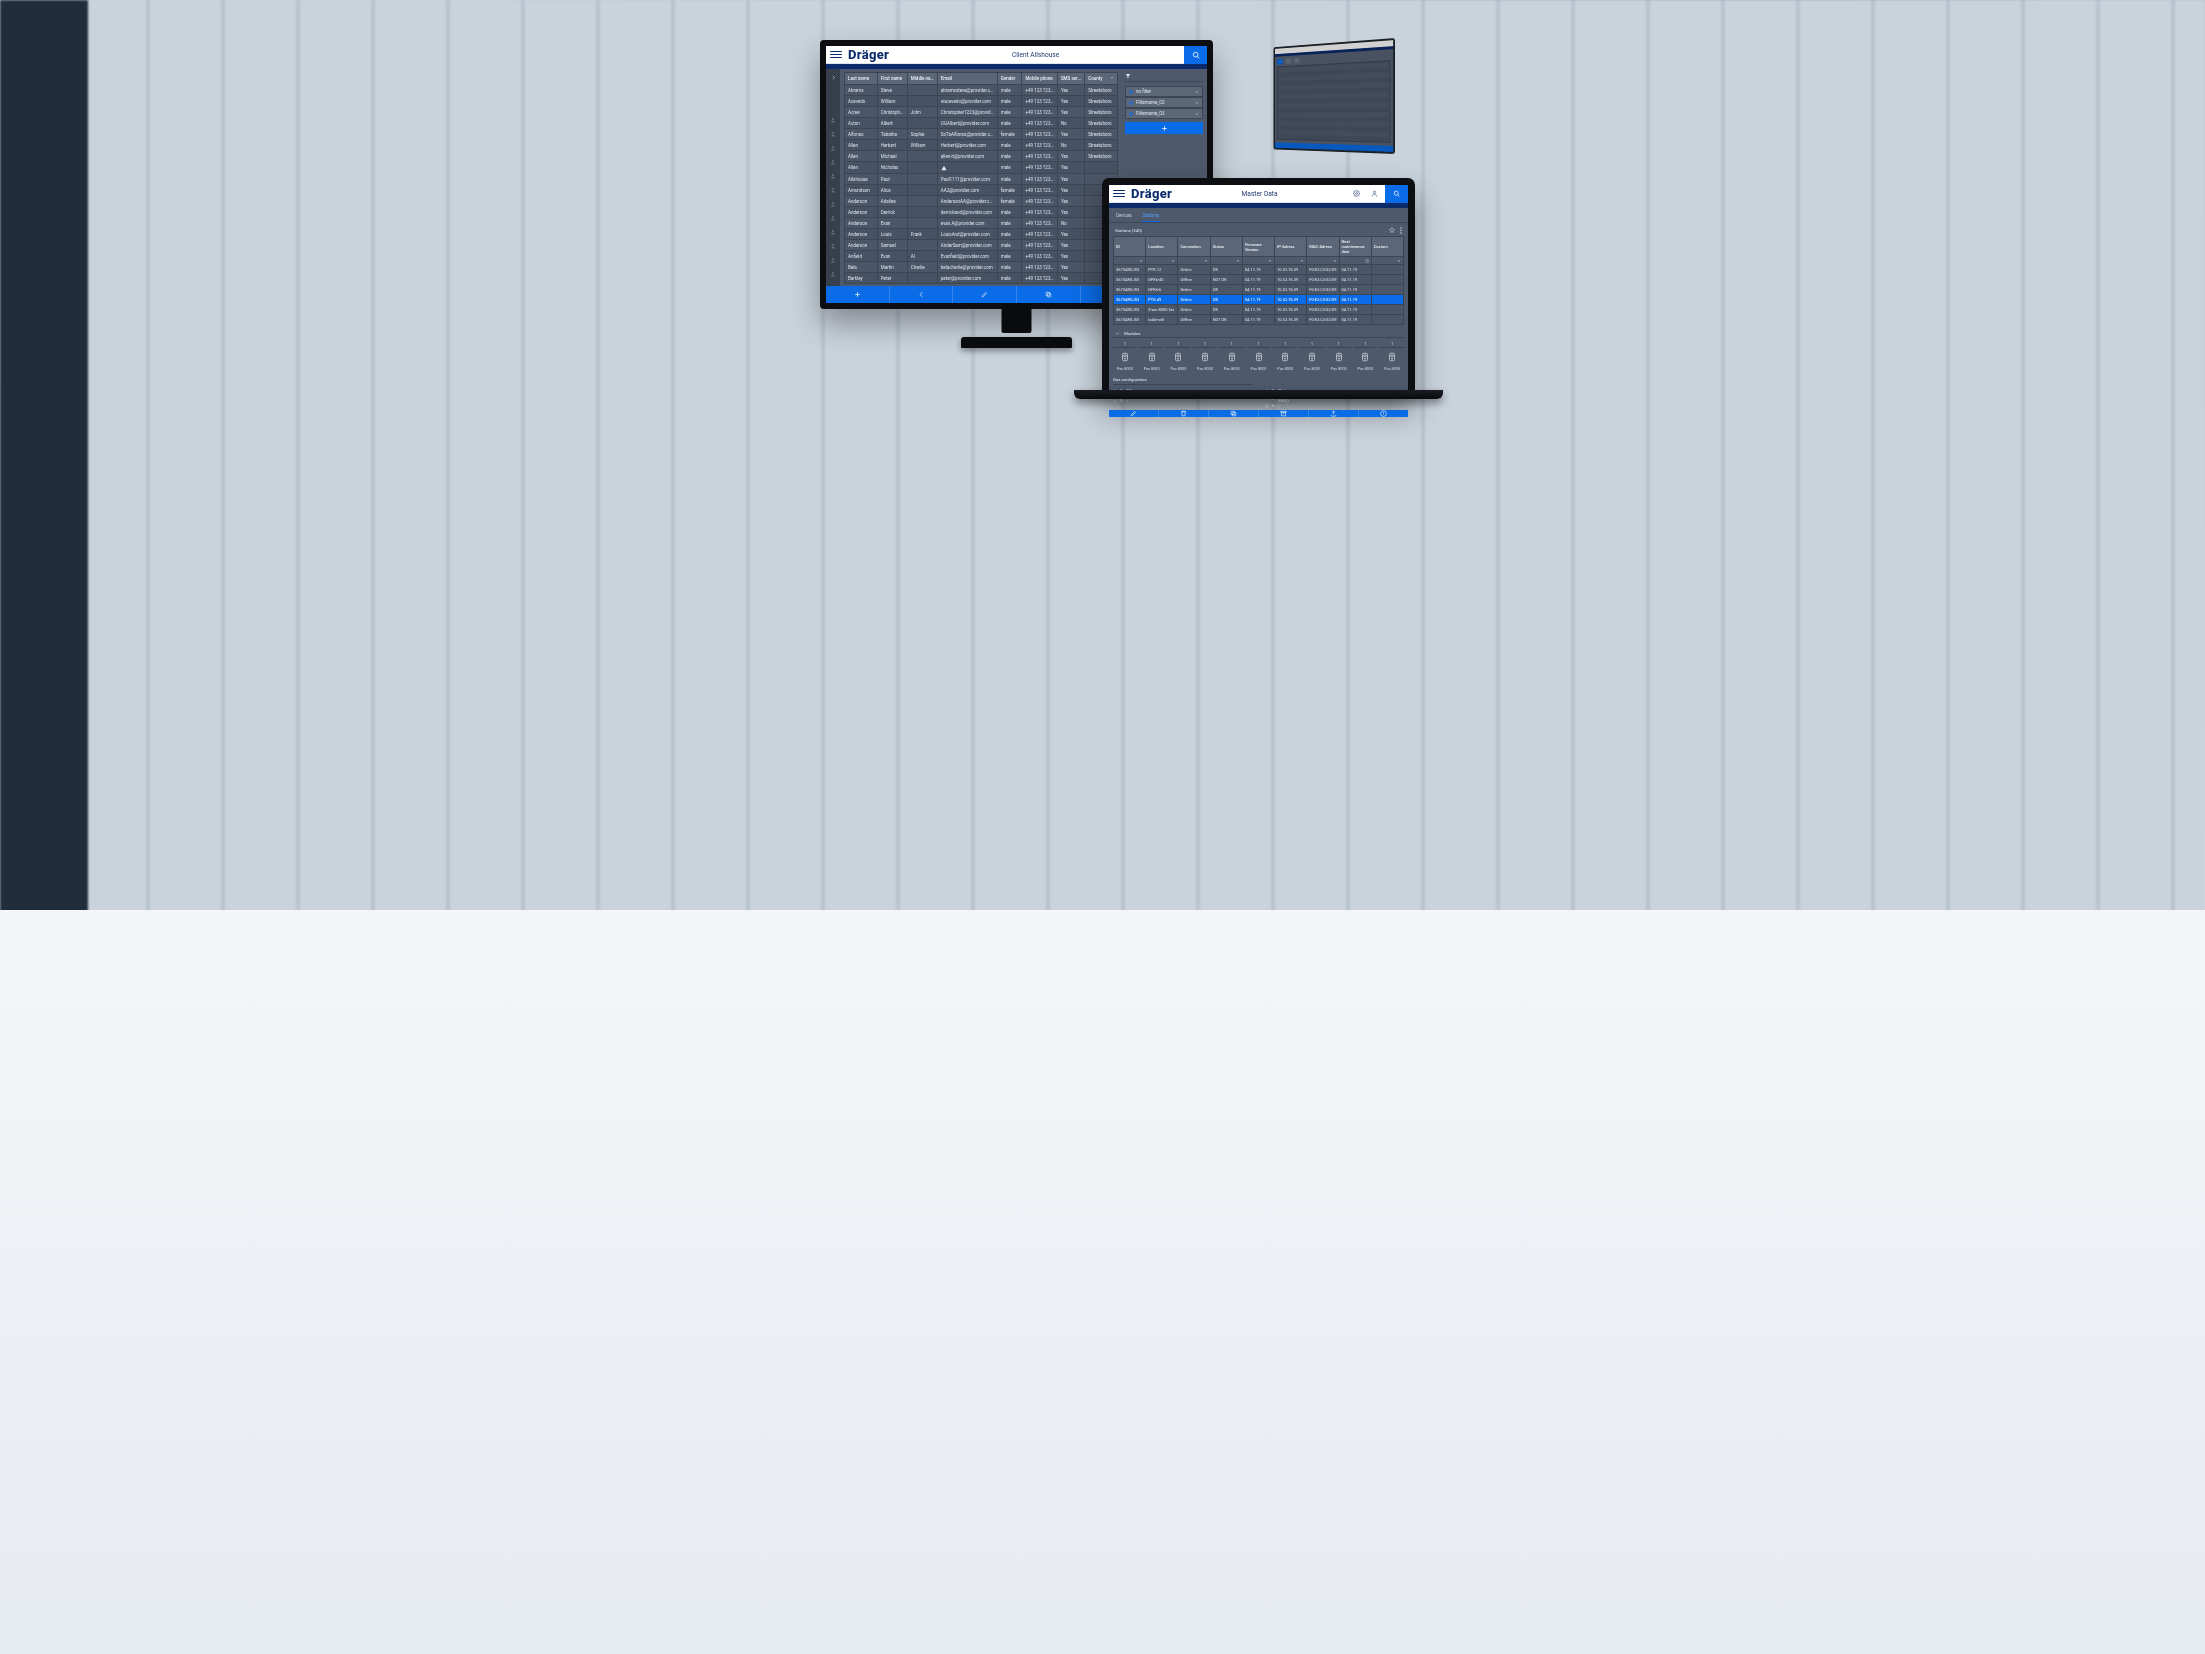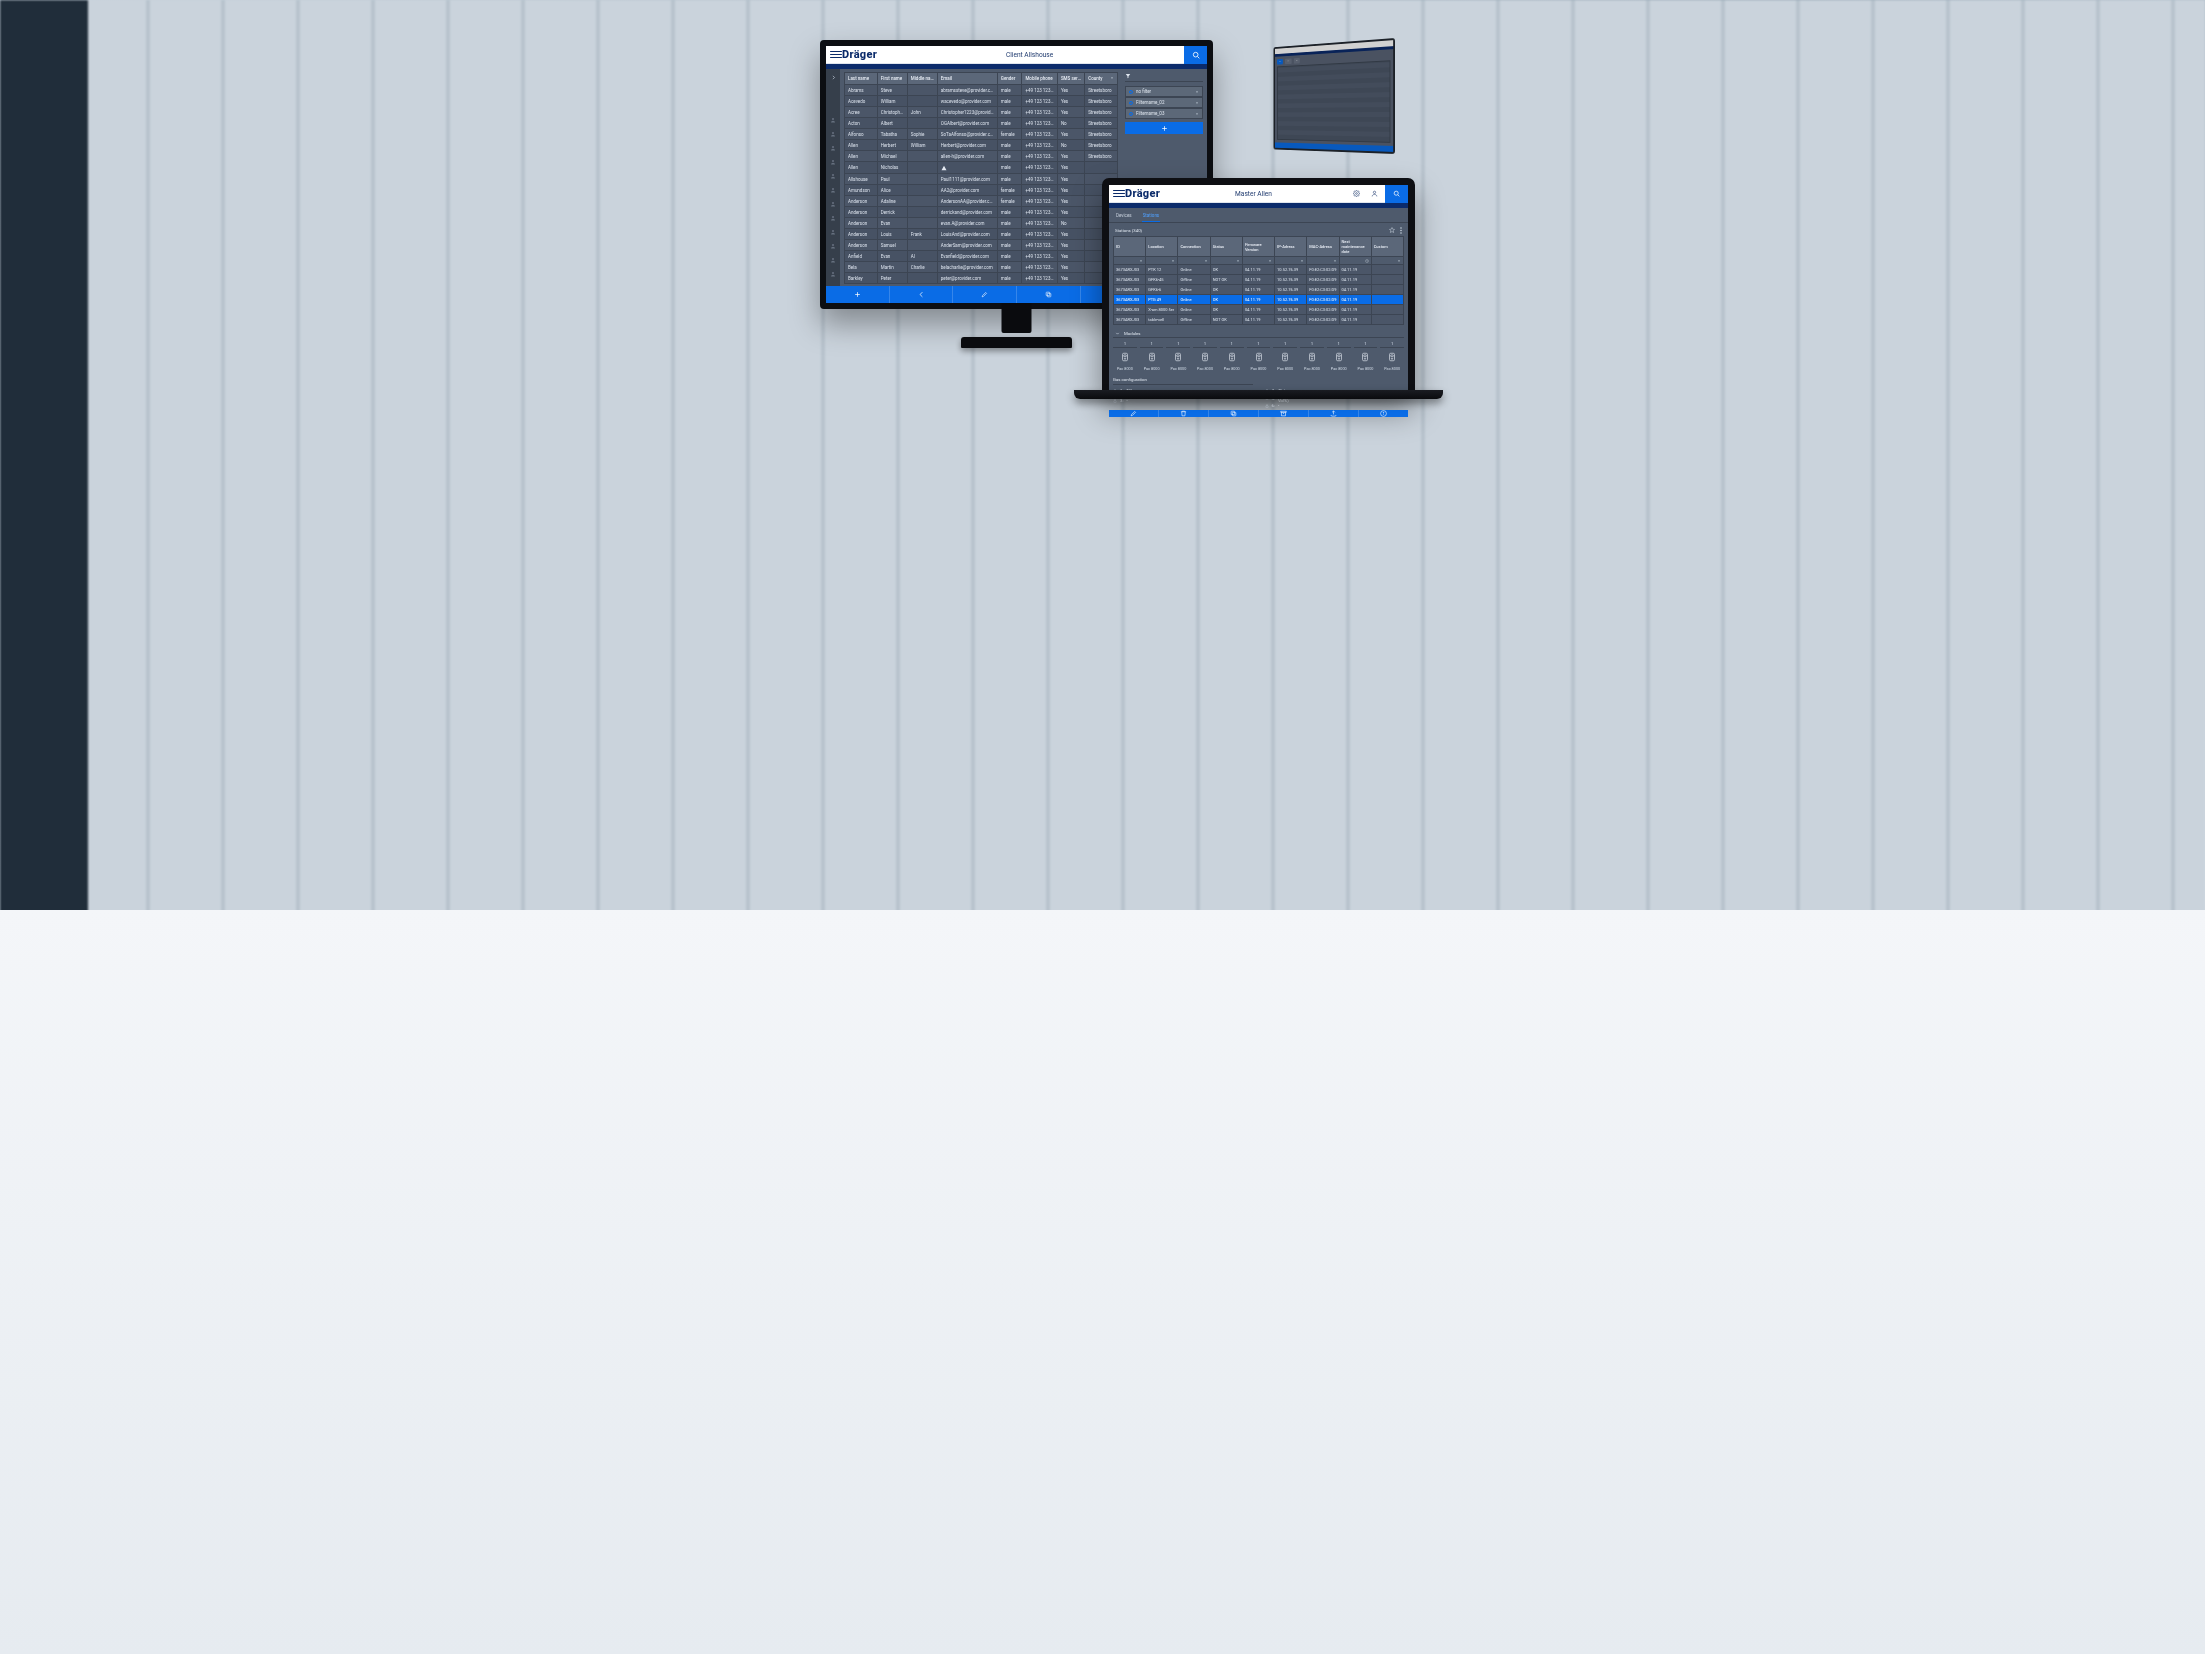--- a/index.html
+++ b/index.html
@@ -48,22 +48,23 @@
   }
   .appbar .hamburger {
     width: 12px; height: 12px;
     display: flex; flex-direction: column; justify-content: center; gap: 2px;
     cursor: pointer;
   }
   .appbar .hamburger span {
     height: 1px; background: #0b2b6a; border-radius: 0.5px;
   }
   .appbar .brand {
+    margin-left: 6px;
     font-weight: 800;
-    font-size: 11px;
+    font-size: 13px;
     letter-spacing: 0.3px;
   }
   .appbar .title {
     flex: 1;
     text-align: center;
     font-size: 6.6px;
     color: #1f3a6e;
   }
   .appbar .sqbtn {
     width: 18px; height: 18px;
@@ -907,21 +908,21 @@
 
   <div class="laptop">
     <div class="app">
       <div class="appbar">
         <div class="hamburger">
             <span></span>
             <span></span>
             <span></span>
           </div>
         <div class="brand">Dräger</div>
-        <div class="title">Master Allen</div>
+        <div class="title">Master Data</div>
         <div class="sqbtn">
           <svg width="7" height="7" viewBox="0 0 24 24" fill="none" stroke="#1f3a6e" stroke-width="2">
             <circle cx="12" cy="12" r="3"></circle>
             <path d="M19.4 15a1.7 1.7 0 0 0 .34 1.87l.06.06a2 2 0 1 1-2.83 2.83l-.06-.06a1.7 1.7 0 0 0-1.87-.34 1.7 1.7 0 0 0-1 1.56V21a2 2 0 1 1-4 0v-.09a1.7 1.7 0 0 0-1-1.56 1.7 1.7 0 0 0-1.87.34l-.06.06a2 2 0 1 1-2.83-2.83l.06-.06a1.7 1.7 0 0 0 .34-1.87 1.7 1.7 0 0 0-1.56-1H3a2 2 0 1 1 0-4h.09a1.7 1.7 0 0 0 1.56-1 1.7 1.7 0 0 0-.34-1.87l-.06-.06a2 2 0 1 1 2.83-2.83l.06.06a1.7 1.7 0 0 0 1.87.34h0a1.7 1.7 0 0 0 1-1.56V3a2 2 0 1 1 4 0v.09a1.7 1.7 0 0 0 1 1.56h0a1.7 1.7 0 0 0 1.87-.34l.06-.06a2 2 0 1 1 2.83 2.83l-.06.06a1.7 1.7 0 0 0-.34 1.87v0a1.7 1.7 0 0 0 1.56 1H21a2 2 0 1 1 0 4h-.09a1.7 1.7 0 0 0-1.56 1z"></path>
           </svg>
         </div>
         <div class="sqbtn">
           <svg width="7" height="7" viewBox="0 0 24 24" fill="none" stroke="#1f3a6e" stroke-width="2">
             <circle cx="12" cy="8" r="4"></circle>
               <path d="M4 22c0-4 4-7 8-7s8 3 8 7"></path>

